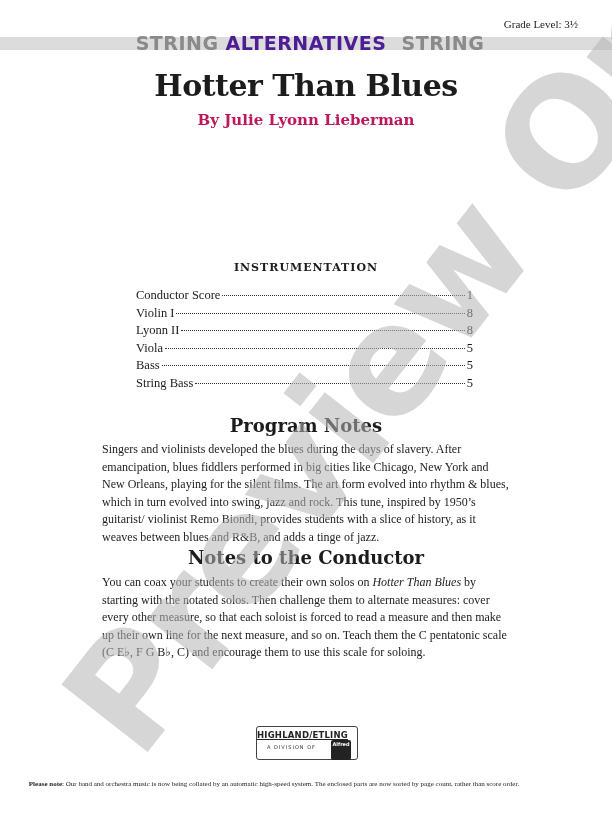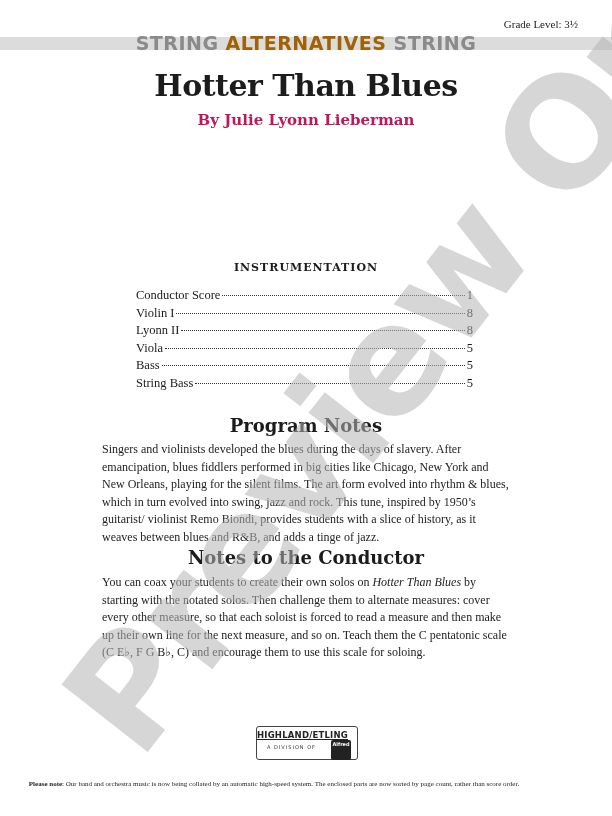--- a/index.html
+++ b/index.html
@@ -4,22 +4,22 @@
 <style>
   html, body { margin: 0; padding: 0; background: #ffffff; }
   body { width: 612px; height: 816px; position: relative; overflow: hidden;
          font-family: "DejaVu Serif", "Liberation Serif", serif; color: #1a1a1a; }
   .grade { position: absolute; top: 18px; right: 34px; font-family: "Liberation Serif", serif;
            font-size: 11px; color: #222; }
   .series-band { position: absolute; left: 0; top: 37px; width: 612px; height: 13px; background: #dcdcdc; }
   .series-text { position: absolute; left: 0; top: 32px; width: 612px; text-align: center;
                  font-family: "DejaVu Sans", "Liberation Sans", sans-serif; font-weight: bold;
                  font-size: 19px; letter-spacing: 0.5px; line-height: 22px; }
-  .series-text .s1, .series-text .s3 { color: #8a8a8a; }
-  .series-text .s2 { color: #a16207; }
+  .series-text .s1, .series-text .s3 { color: #8a8a8a; margin-left: 8px; }
+  .series-text .s2 { color: #4c1d95; }
   .title { position: absolute; top: 68px; left: 0; width: 612px; text-align: center;
            font-family: "DejaVu Serif", serif; font-weight: bold; font-size: 30px;
            letter-spacing: -0.5px; color: #1c1c1c; }
   .byline { position: absolute; top: 111px; left: 0; width: 612px; text-align: center;
             font-family: "DejaVu Serif", serif; font-weight: bold; font-size: 15px; color: #be185d; }
   .instr-head { position: absolute; top: 261px; left: 0; width: 612px; text-align: center;
                 font-family: "DejaVu Serif", serif; font-weight: bold; font-size: 11px;
                 letter-spacing: 1px; color: #1c1c1c; }
   .instr-list { position: absolute; top: 287px; left: 136px; width: 337px; margin: 0; padding: 0;
                 list-style: none; font-family: "Liberation Serif", serif; font-size: 12.5px; }

